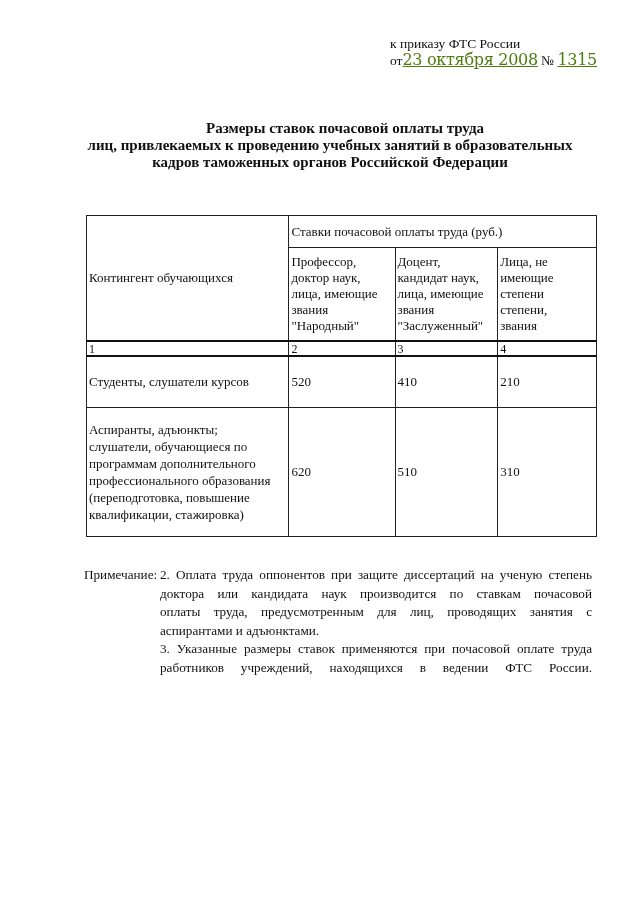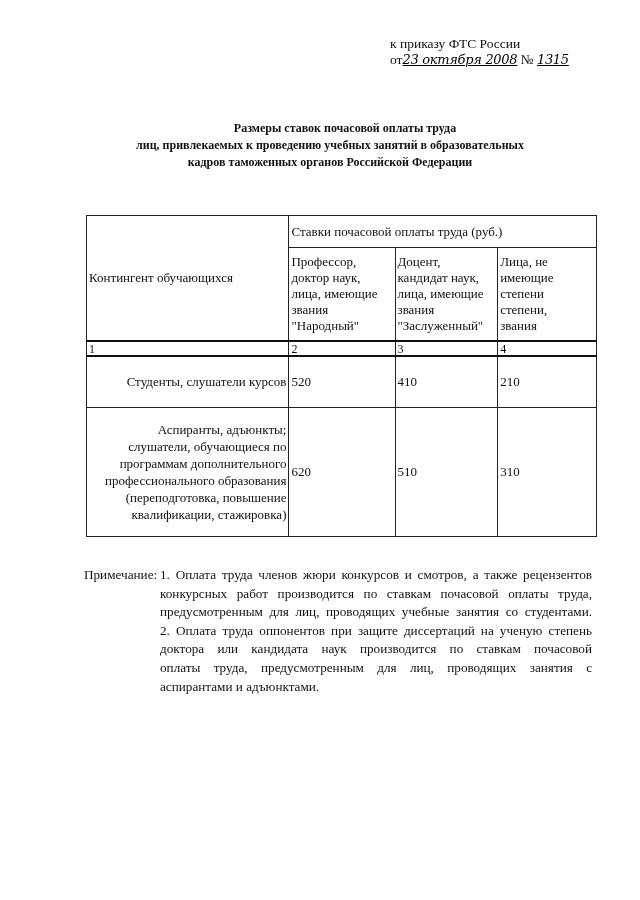--- a/index.html
+++ b/index.html
@@ -7,26 +7,26 @@
       width: 640px; height: 900px; position: relative; overflow: hidden;
       font-family: "Liberation Serif", "DejaVu Serif", serif;
       color: #111;
     }
     .appendix {
       position: absolute; left: 383px; top: 36px; font-size: 13.5px; line-height: 16px;
     }
     .appendix .l2 { padding-left: 7px; }
     .appendix .l3 { padding-left: 7px; white-space: nowrap; }
     .hand {
-      font-family: "DejaVu Serif", serif; font-style: italic; font-size: 13px;
-      text-decoration: underline; letter-spacing: -0.3px; color: #000000;
+      font-family: "DejaVu Serif", serif; font-size: 16px;
+      text-decoration: underline; letter-spacing: -0.3px; color: #4d7c0f;
     }
     .title {
       position: absolute; left: 80px; width: 500px; top: 120px;
-      text-align: center; font-weight: bold; font-size: 12px; line-height: 17px;
+      text-align: center; font-weight: bold; font-size: 15px; line-height: 17px;
     }
     .title div { white-space: nowrap; }
     .title .t1 { padding-left: 30px; }
 
     table.rates {
       position: absolute; left: 86px; top: 215px;
       width: 511px; border-collapse: collapse;
       font-size: 13px; line-height: 16px;
     }
     table.rates td {
@@ -34,21 +34,21 @@
     }
     table.rates .c1 { width: 200px; }
     table.rates .c2 { width: 102px; }
     table.rates .c3 { width: 98px; }
     table.rates .c4 { width: 95px; }
     tr.h-top td.span { height: 31px; }
     tr.h-sub td { height: 92px; }
     tr.nums td { height: 13px; font-size: 12px; line-height: 12px; border-top: 2px solid #111; }
     tr.r1 td { height: 50px; border-top: 2px solid #111; }
     tr.r2 td { height: 128px; }
-    td.left { text-align: right; padding-left: 2px !important; margin-top: 36px; }
+    td.left { text-align: left; padding-left: 2px !important; margin-top: 36px; }
     .rowtext { line-height: 17px; }
 
     .notes {
       position: absolute; left: 84px; top: 566px; width: 508px;
       font-size: 13.2px; line-height: 18.6px;
     }
     .note-label { position: absolute; left: 0; top: 0; white-space: nowrap; }
     .note-body { margin-left: 76px; }
     .line { display: block; white-space: nowrap; }
     .just { text-align: justify; text-align-last: justify; white-space: normal; }
@@ -125,24 +125,23 @@
     <td>510</td>
     <td>310</td>
   </tr>
 </tbody>
   </table>
 
 <div class="notes">
   <span class="note-label">Примечание:</span>
   <div class="note-body">
     <div>
-      <span class="line just">1. Оплата труда членов жюри конкурсов и смотров, а также рецензентов</span>
-      <span class="line just">конкурсных работ производится по ставкам почасовой оплаты труда,</span>
-      <span class="line just">предусмотренным для лиц, проводящих учебные занятия со студентами.</span>
-    </div>
-    <div>
       <span class="line just">2. Оплата труда оппонентов при защите диссертаций на ученую степень</span>
       <span class="line just">доктора или кандидата наук производится по ставкам почасовой</span>
       <span class="line just">оплаты труда, предусмотренным для лиц, проводящих занятия с</span>
       <span class="line">аспирантами и адъюнктами.</span>
     </div>
+    <div>
+      <span class="line just">3. Указанные размеры ставок применяются при почасовой оплате труда</span>
+      <span class="line just">работников учреждений, находящихся в ведении ФТС России.</span>
+    </div>
   </div>
 </div>
 
 </body></html>

